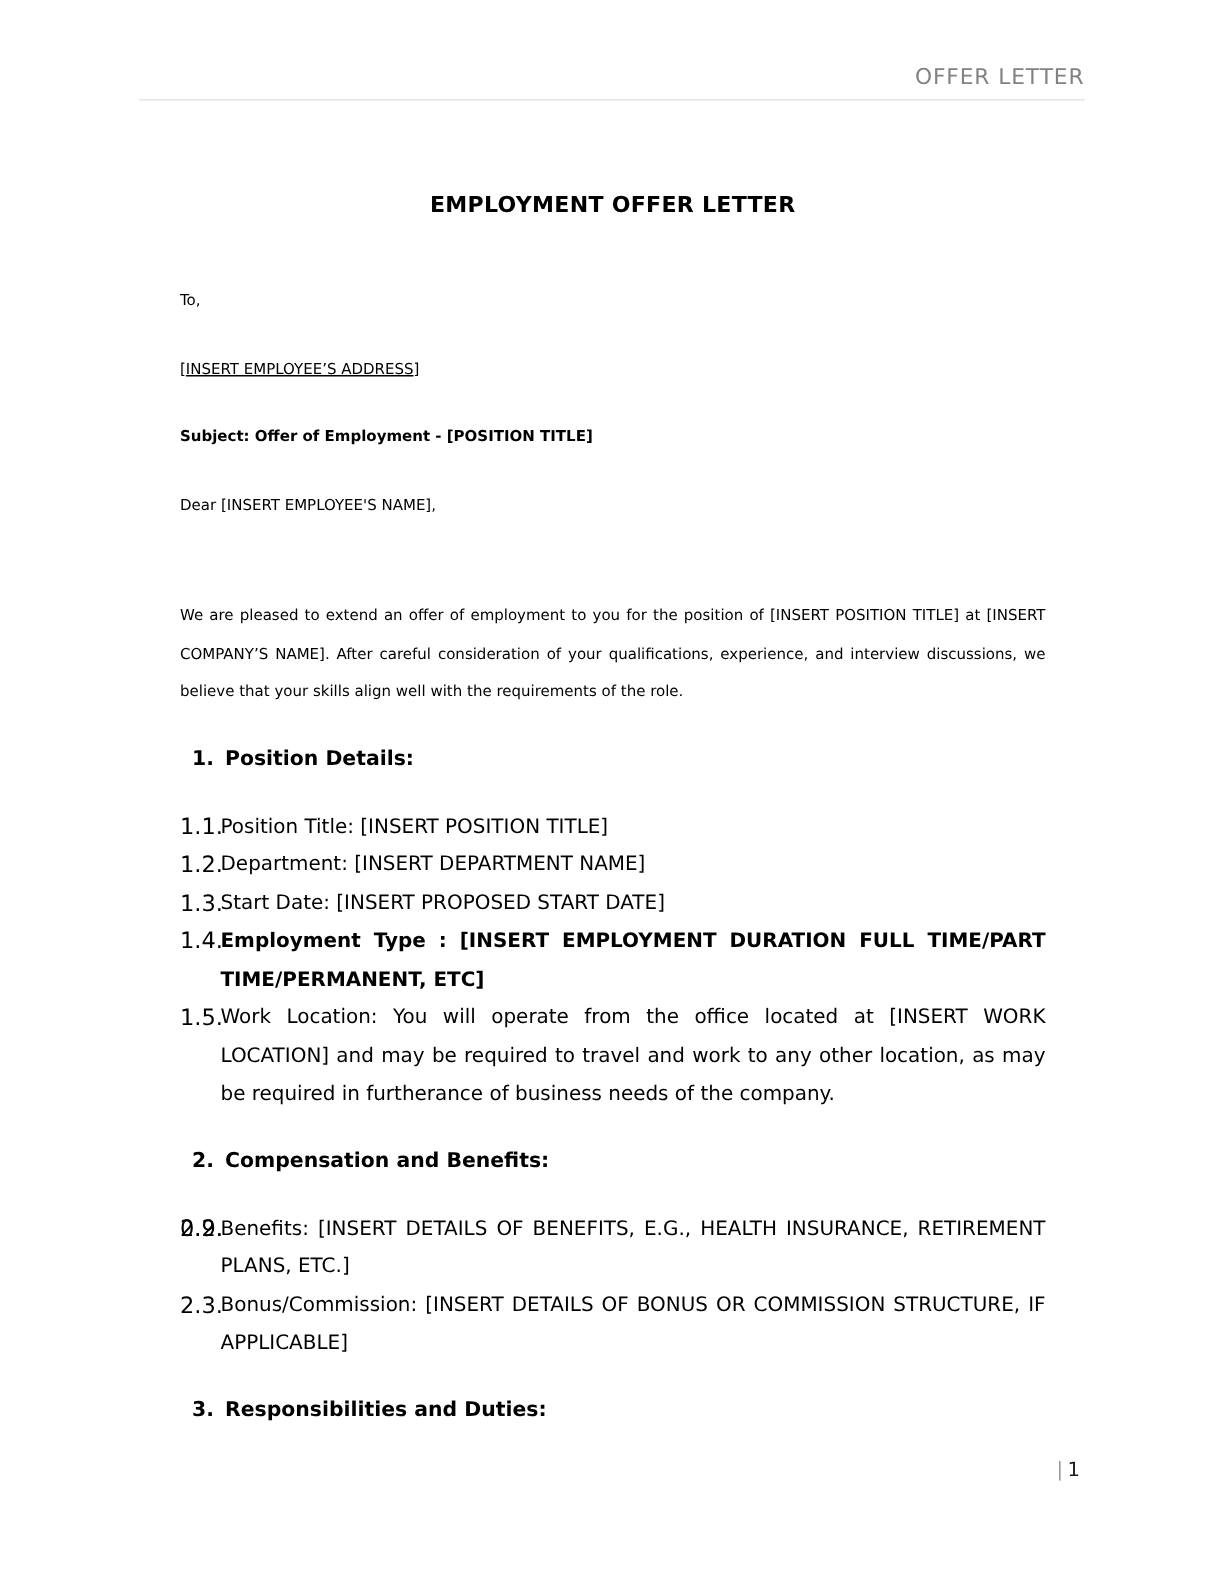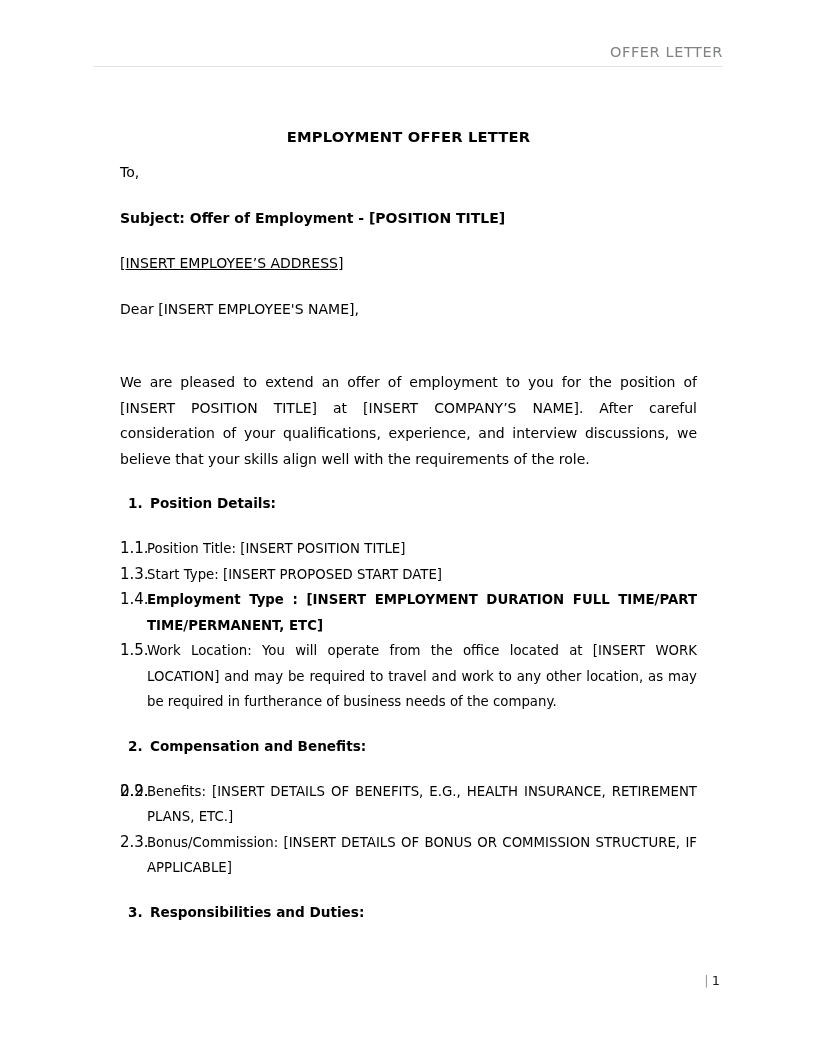--- a/index.html
+++ b/index.html
@@ -53,26 +53,26 @@
     top: 126px;
     width: 577px;
   }
 
   .doc-title {
     text-align: center;
     font-weight: bold;
     font-size: 14.7px;
     letter-spacing: 0.2px;
     line-height: 22px;
-    margin: 0 0 12px 0;
+    margin: 0 0 40px 0;
   }
 
   p.para {
     margin: 0 0 20px 0;
-    font-size: 14px;
+    font-size: 10px;
     line-height: 25.5px;
   }
   p.para.justify {
     text-align: justify;
     text-align-last: left;
     margin-top: 48px;
   }
   p.bold {
     font-weight: bold;
   }
@@ -152,33 +152,34 @@
     <div class="header-rule"></div>
   </div>
 
   <div class="content">
 
     <div class="doc-title">EMPLOYMENT OFFER LETTER</div>
 
     <p class="para">To,</p>
 
 
+    <p class="para"><span>[</span><span class="u">INSERT EMPLOYEE’S ADDRESS</span><span>]</span></p>
+
     <p class="para bold">Subject: Offer of Employment - [POSITION TITLE]</p>
-
-    <p class="para"><span>[</span><span class="u">INSERT EMPLOYEE’S ADDRESS</span><span>]</span></p>
 
     <p class="para">Dear [INSERT EMPLOYEE'S NAME],</p>
 
     <p class="para justify">We are pleased to extend an offer of employment to you for the position of [INSERT POSITION TITLE] at [INSERT COMPANY’S NAME]. After careful consideration of your qualifications, experience, and interview discussions, we believe that your skills align well with the requirements of the role.</p>
 
     <div class="section-head"><span class="num">1.</span><span>Position Details:</span></div>
 
     <ul class="sublist">
       <li><span class="marker">1.1.</span><span class="body"><span class="lbl">Position Title:</span><span class="lbl"> [INSERT POSITION TITLE]</span></span></li>
-      <li><span class="marker">1.3.</span><span class="body"><span class="lbl">Start Type:</span><span class="lbl"> [INSERT PROPOSED START DATE]</span></span></li>
+      <li><span class="marker">1.2.</span><span class="body"><span class="lbl">Department:</span><span class="lbl"> [INSERT DEPARTMENT NAME]</span></span></li>
+      <li><span class="marker">1.3.</span><span class="body"><span class="lbl">Start Date:</span><span class="lbl"> [INSERT PROPOSED START DATE]</span></span></li>
       <li class="justify allbold">
           <span class="marker">1.4.</span>
           <span class="body">Employment Type : [INSERT EMPLOYMENT DURATION FULL TIME/PART TIME/PERMANENT, ETC]</span>
         </li>
       <li class="justify">
           <span class="marker">1.5.</span>
           <span class="body"><span class="lbl">Work Location:</span><span> You will operate from the office located at [INSERT WORK LOCATION] and may be required to travel and work to any other location, as may be required in furtherance of business needs of the company.</span></span>
         </li>
     </ul>
 

